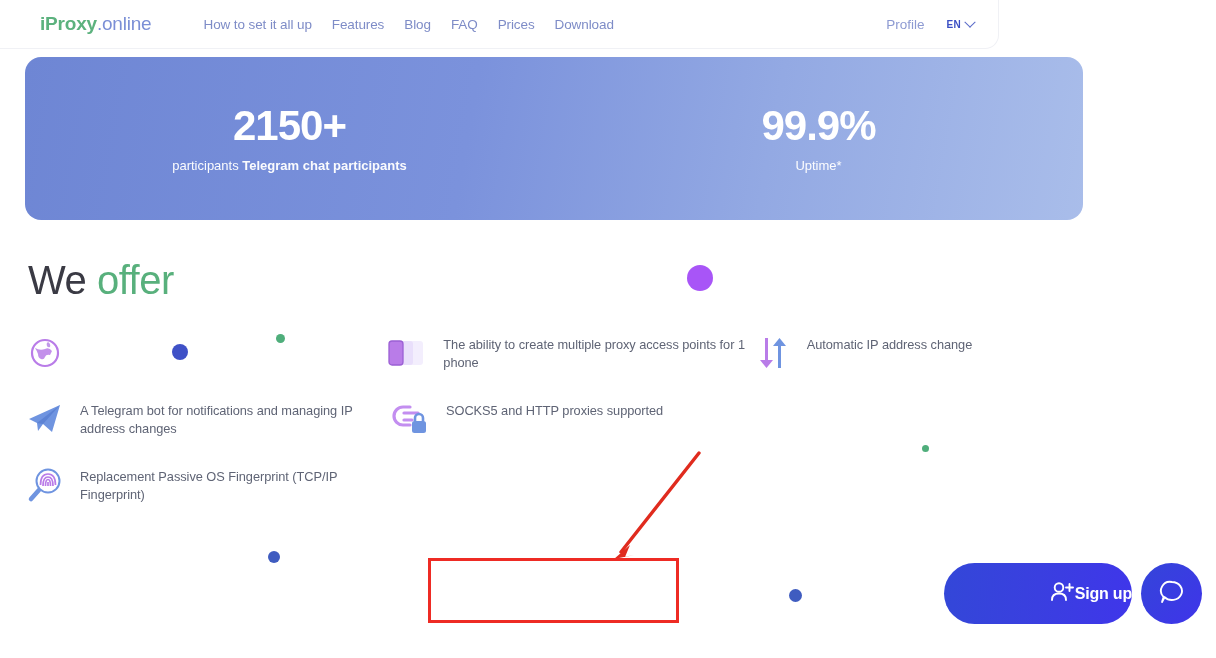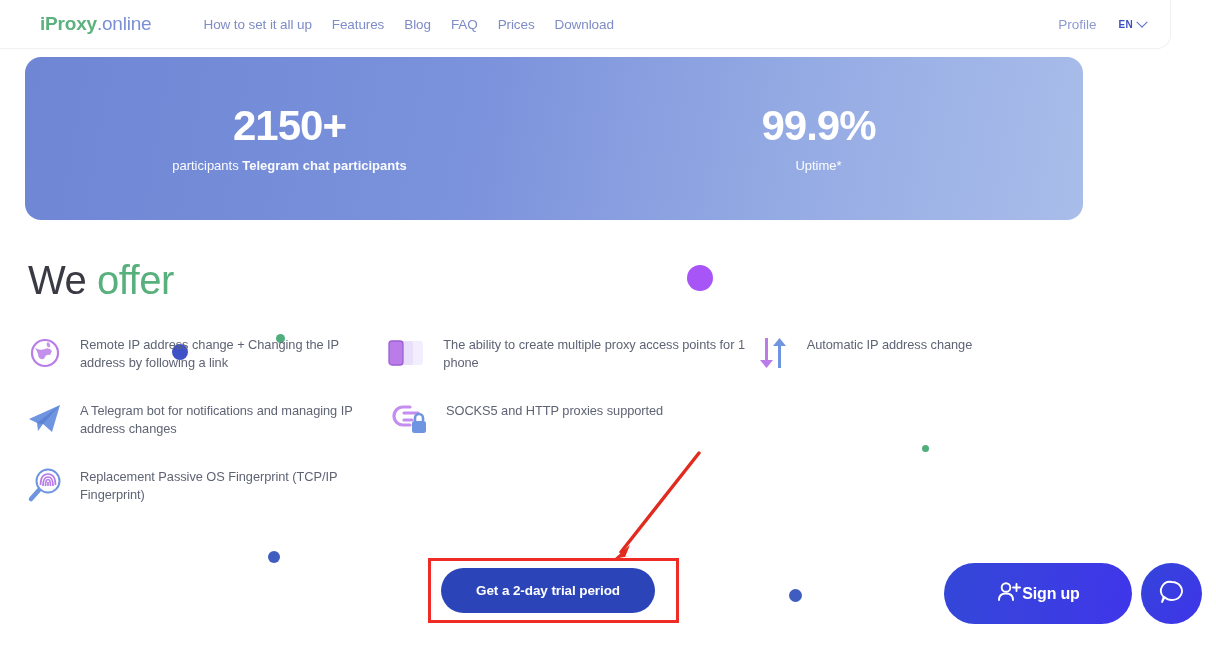--- a/index.html
+++ b/index.html
@@ -7,21 +7,21 @@
     width: 1216px; height: 658px;
     background: #ffffff;
     font-family: "Liberation Sans", sans-serif;
     overflow: hidden;
   }
   .page { position: relative; width: 1216px; height: 658px; background: #fff; }
 
   
   .header {
     position: absolute; left: 0; top: 0;
-    width: 1171px; height: 49px;
+    width: 999px; height: 49px;
     background: #ffffff;
     border-bottom: 1px solid #f0f1f5;
     border-right: 1px solid #f0f1f5;
     border-bottom-right-radius: 14px;
     display: flex; align-items: center;
   }
   .logo {
     margin-left: 40px;
     font-size: 19px;
     letter-spacing: -0.2px;
@@ -109,21 +109,21 @@
     display: flex; align-items: center; justify-content: center;
     border: none; cursor: pointer; letter-spacing: -0.1px;
   }
   .arrow-svg { position: absolute; left: 600px; top: 444px; }
 
   
   .signup {
     position: absolute; left: 944px; top: 563px;
     width: 188px; height: 61px; border-radius: 31px;
     background: linear-gradient(95deg, #3347d8 0%, #3a3fe0 50%, #3f36ea 100%);
-    display: flex; align-items: center; justify-content: center; gap: 0;
+    display: flex; align-items: center; justify-content: flex-end; gap: 0;
     cursor: pointer;
   }
   .signup-label { color: #fff; font-size: 16px; font-weight: 700; letter-spacing: -0.2px; }
   .chatbtn {
     position: absolute; left: 1141px; top: 563px;
     width: 61px; height: 61px; border-radius: 50%;
     background: linear-gradient(135deg, #3445d9 0%, #3f34ea 100%);
     display: flex; align-items: center; justify-content: center;
     cursor: pointer;
   }
@@ -180,21 +180,20 @@
 
     <div class="frow">
       <div class="fcell">
         <span class="ficon">
           <svg width="34" height="34" viewBox="0 0 34 34">
             <circle cx="17" cy="17" r="13" fill="none" stroke="#b97ce8" stroke-width="2.2"></circle>
             <path d="M7 12 q5 3 10 1 q4 -2 7 2 l-2 4 q-4 -1 -5 2 q-1 3 -4 2 q-3 -1 -3 -5 q-1 -3 -3 -6z" fill="#b97ce8" opacity="0.85"></path>
             <path d="M20 6 q3 2 2 5 q-2 1 -3 -1 q-1 -3 1 -4z" fill="#a66ee0" opacity="0.7"></path>
           </svg>
         </span>
-        <span class="ftext">Remote IP address change + Changing the IP address by following a link</span>
       </div>
       <div class="fcell">
         <span class="ficon">
           <svg width="42" height="34" viewBox="0 0 42 34">
             <rect x="22" y="5" width="14" height="24" rx="3" fill="#f3eefd"></rect>
             <rect x="12" y="5" width="14" height="24" rx="3" fill="#e9dffb"></rect>
             <rect x="2" y="5" width="14" height="24" rx="3" fill="#b97ce8" stroke="#9b5fd4" stroke-width="1.3"></rect>
           </svg>
         </span>
         <span class="ftext">The ability to create multiple proxy access points for 1 phone</span>
@@ -253,21 +252,20 @@
     </div>
 
   </div>
 
   <svg class="arrow-svg" width="120" height="125" viewBox="0 0 120 125">
     <line x1="99" y1="9" x2="21" y2="108" stroke="#e02b1e" stroke-width="3.4" stroke-linecap="round"></line>
     <path d="M14 115 L30 101 L25 113 L34 111 Z" fill="#e02b1e"></path>
   </svg>
 
   <div class="cta-box"></div>
-  <button class="cta-btn">Get a 2-day trial period</button>
 
   <div class="signup">
     <span>
       <svg width="26" height="24" viewBox="0 0 26 24">
         <circle cx="10" cy="7.5" r="4.3" fill="none" stroke="#fff" stroke-width="1.9"></circle>
         <path d="M3 20 q0 -6.5 7 -6.5 q7 0 7 6.5" fill="none" stroke="#fff" stroke-width="1.9" stroke-linecap="round"></path>
         <line x1="20.5" y1="4" x2="20.5" y2="11" stroke="#fff" stroke-width="1.9" stroke-linecap="round"></line>
         <line x1="17" y1="7.5" x2="24" y2="7.5" stroke="#fff" stroke-width="1.9" stroke-linecap="round"></line>
       </svg>
     </span>

